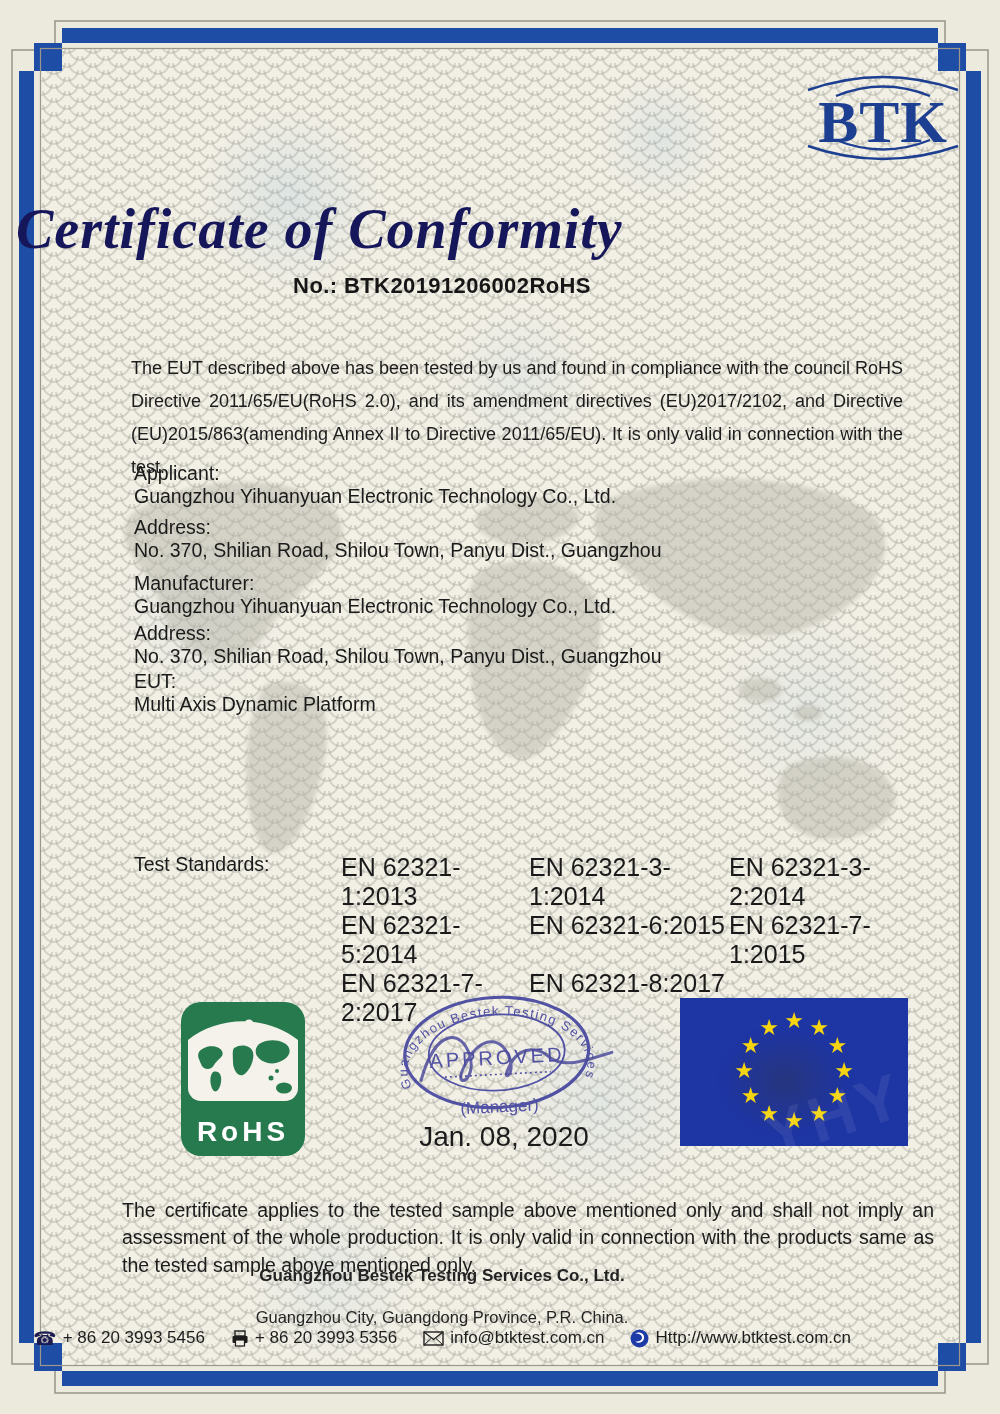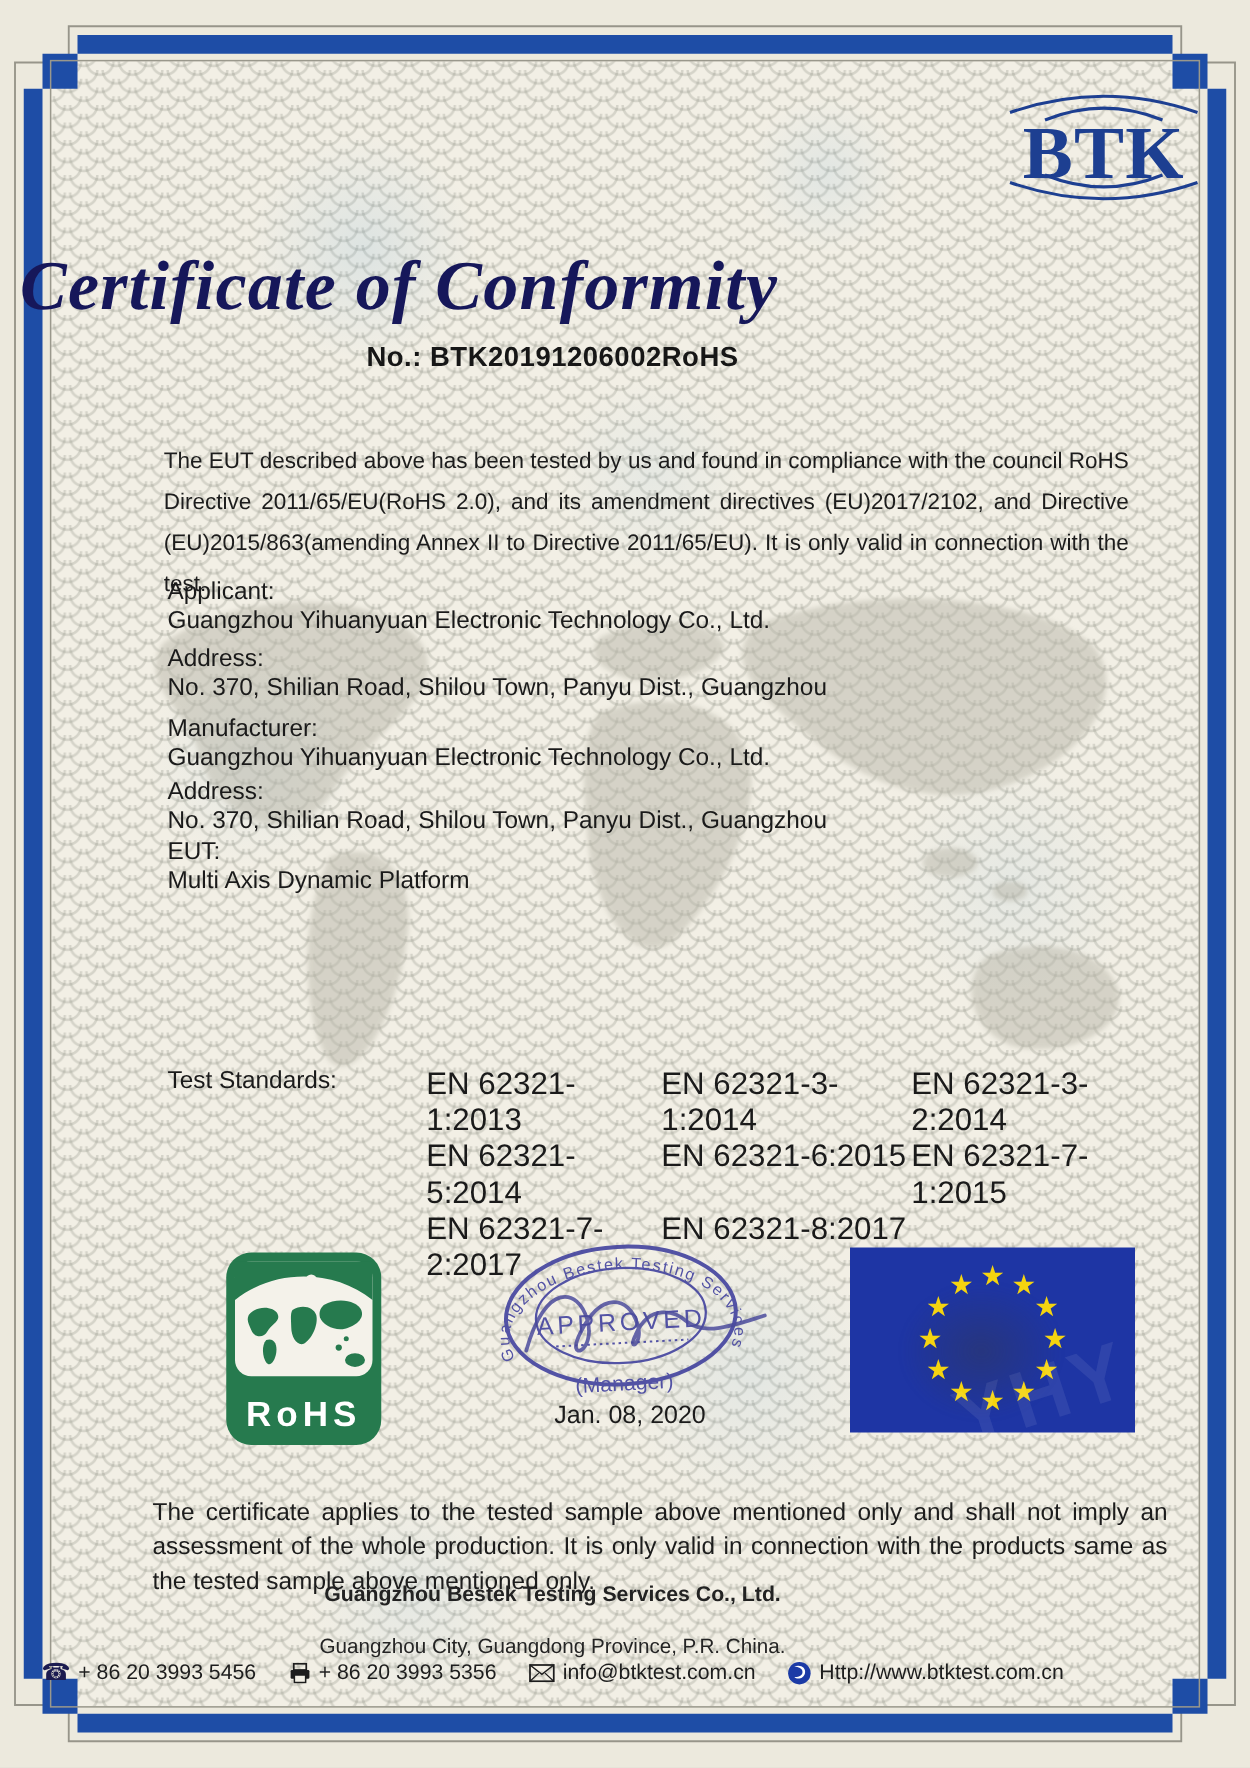--- a/index.html
+++ b/index.html
@@ -42,21 +42,21 @@
   .row .lbl{width:192px;flex:none;}
   .row-applicant{top:462px}.row-addr1{top:516px}.row-manufacturer{top:572px}
   .row-addr2{top:622px}.row-eut{top:670px}.row-mn{top:722px}.row-ts{top:853px}
   .mn-lines div{line-height:27.5px;}
   .ts-grid{position:absolute;left:310px;top:853px;display:grid;
     grid-template-columns:188px 200px 212px;line-height:29px;font-size:25px;color:#1a1a1a;margin-left:15px;}
 
   .rohs-logo{position:absolute;left:163px;top:1000px;}
   .stamp{position:absolute;left:376px;top:984px;transform:rotate(-3deg);opacity:.92;}
   .stamp-date{position:absolute;left:383px;top:1121px;width:210px;text-align:center;
-    font-size:20px;color:#1b1b1b;}
+    font-size:28px;color:#1b1b1b;}
   .eu-flag{position:absolute;left:664px;top:998px;width:228px;height:148px;
     background:#1e35a4;overflow:hidden;}
   .star{position:absolute;color:#f5d410;font-size:22px;line-height:1;width:22px;text-align:center;}
   .flag-watermark{position:absolute;right:2px;bottom:-6px;font-size:64px;font-weight:bold;
     color:rgba(255,255,255,.08);transform:rotate(-18deg);letter-spacing:4px;}
   .flag-smudge{position:absolute;left:40px;top:28px;width:130px;height:110px;border-radius:50%;
     background:radial-gradient(ellipse at center, rgba(50,55,80,.45), rgba(50,55,80,0) 70%);filter:blur(3px);}
 
   .disclaimer{position:absolute;left:94px;top:1177px;width:812px;font-size:19.5px;
     line-height:27.5px;text-align:justify;color:#1c1c1c;margin-left:12px;}

